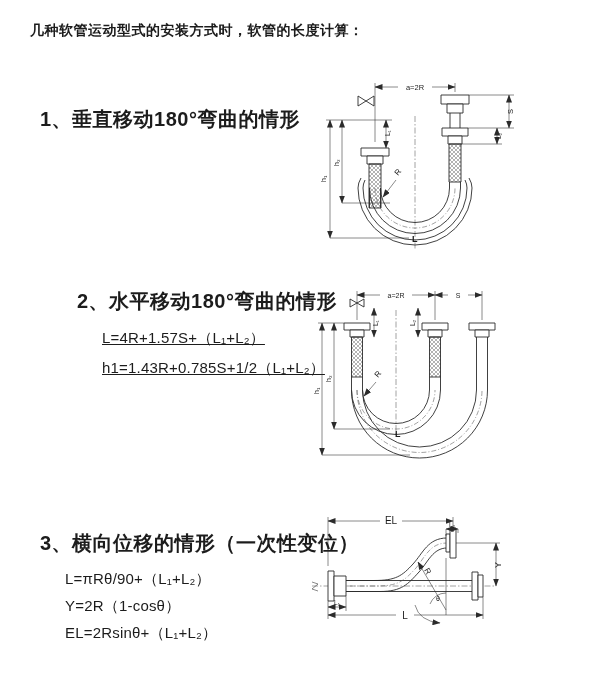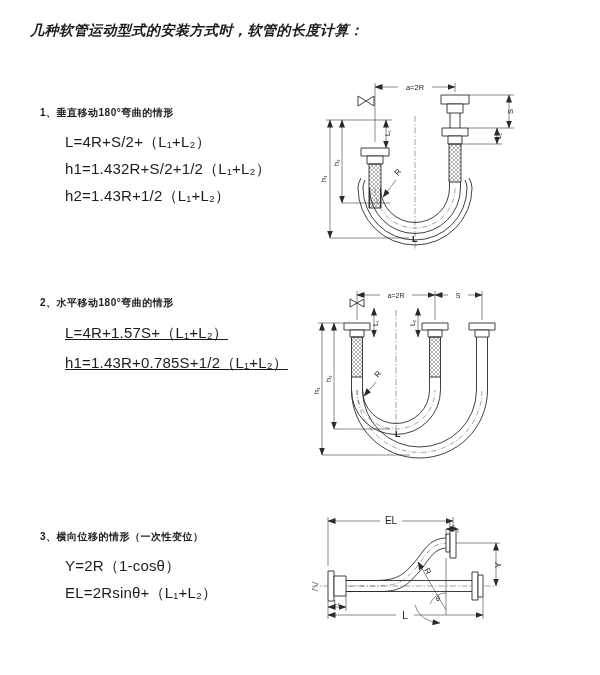--- a/index.html
+++ b/index.html
@@ -3,48 +3,43 @@
 <meta charset="utf-8">
 <style>
   html,body{margin:0;padding:0;}
   body{
     width:600px;height:675px;position:relative;background:#ffffff;
     font-family:"Liberation Sans","DejaVu Sans",sans-serif;color:#1c1c1c;
     overflow:hidden;
   }
   .page-title{
     position:absolute;left:30px;top:22px;font-size:14px;font-weight:bold;
-    letter-spacing:0.5px;white-space:nowrap;font-style:italic;
+    letter-spacing:0.5px;white-space:nowrap;
   }
   .section{position:absolute;left:40px;}
-  .sec-heading{font-size:10px;font-weight:bold;letter-spacing:0.5px;white-space:nowrap;}
+  .sec-heading{font-size:20px;font-weight:bold;letter-spacing:0.5px;white-space:nowrap;}
   .formulas{padding-left:25px;margin-top:8px;}
   .formula{font-size:15px;line-height:27px;white-space:nowrap;letter-spacing:0.2px;}
   #sec2 .formula{line-height:30px;text-decoration:underline;}
   .diagram{position:absolute;}
   svg line,svg path,svg rect,svg polygon,svg polyline{vector-effect:non-scaling-stroke;}
   .dw{stroke:#2b2b2b;stroke-width:0.9;fill:none;}        
   .dwf{stroke:#2b2b2b;stroke-width:0.9;fill:#ffffff;}    
   .dim{stroke:#2b2b2b;stroke-width:0.55;fill:none;}      
   .cl{stroke:#555;stroke-width:0.55;fill:none;stroke-dasharray:6 2 1.5 2;} 
   .clc{stroke:#555;stroke-width:0.55;fill:none;stroke-dasharray:5 2 1 2;}
   .lbl{fill:#1c1c1c;font-family:"Liberation Sans","DejaVu Sans",sans-serif;}
 </style>
 </head>
 <body>
 
 <div class="page-title">几种软管运动型式的安装方式时，软管的长度计算：</div>
 
 <div class="section" id="sec1" style="top:106px;">
   <div class="sec-heading">1、垂直移动180°弯曲的情形</div>
-  <div class="formulas">
-    <div class="formula">L=4R+S/2+（L₁+L₂）</div>
-    <div class="formula">h1=1.432R+S/2+1/2（L₁+L₂）</div>
-    <div class="formula">h2=1.43R+1/2（L₁+L₂）</div>
-  </div>
 </div>
 
 <svg class="diagram" style="left:312px;top:70px;" width="278" height="192" viewBox="0 0 278 192">
   <defs>
     <marker id="ar1" markerWidth="8" markerHeight="6" refX="7.5" refY="3" orient="auto-start-reverse" markerUnits="userSpaceOnUse">
       <path d="M0,0 L8,3 L0,6 z" fill="#2b2b2b"></path>
     </marker>
     <pattern id="br1" width="4" height="4" patternUnits="userSpaceOnUse">
       <line x1="0" y1="0" x2="4" y2="4" stroke="#666" stroke-width="0.5"></line>
       <line x1="4" y1="0" x2="0" y2="4" stroke="#666" stroke-width="0.5"></line>
@@ -118,21 +113,21 @@
     <line class="dim" x1="157" y1="25" x2="202" y2="25"></line>
     <line class="dim" x1="156" y1="58" x2="202" y2="58"></line>
     <line class="dim" x1="149" y1="74" x2="190" y2="74"></line>
     <line class="dim" x1="197" y1="25" x2="197" y2="58" marker-start="url(#ar1)" marker-end="url(#ar1)"></line>
     <text class="lbl" x="201" y="44" font-size="7.5" transform="rotate(-90 201 44)">S</text>
     <line class="dim" x1="185" y1="58" x2="185" y2="74" marker-start="url(#ar1)" marker-end="url(#ar1)"></line>
     <text class="lbl" x="189" y="69" font-size="6.5" transform="rotate(-90 189 69)">L₂</text>
   </g>
 </svg>
 
-<div class="section" id="sec2" style="top:296px;">
+<div class="section" id="sec2" style="top:288px;margin-left:37px;">
   <div class="sec-heading">2、水平移动180°弯曲的情形</div>
   <div class="formulas">
     <div class="formula">L=4R+1.57S+（L₁+L₂）</div>
     <div class="formula">h1=1.43R+0.785S+1/2（L₁+L₂）</div>
   </div>
 </div>
 
 <svg class="diagram" style="left:310px;top:282px;" width="290" height="182" viewBox="0 0 290 182">
   <defs>
     <marker id="ar2" markerWidth="8" markerHeight="6" refX="7.5" refY="3" orient="auto-start-reverse" markerUnits="userSpaceOnUse">
@@ -215,20 +210,21 @@
   </g>
   <g>
     <line class="dim" x1="108" y1="26" x2="108" y2="55" marker-start="url(#ar2)" marker-end="url(#ar2)"></line>
     <text class="lbl" x="105" y="44" font-size="6.5" transform="rotate(-90 105 44)">L₂</text>
   </g>
 </svg>
 
 <div class="section" id="sec3" style="top:530px;">
   <div class="sec-heading">3、横向位移的情形（一次性变位）</div>
   <div class="formulas">
+    <div class="formula">L=πRθ/90+（L₁+L₂）</div>
     <div class="formula">Y=2R（1-cosθ）</div>
     <div class="formula">EL=2Rsinθ+（L₁+L₂）</div>
   </div>
 </div>
 
 <svg class="diagram" style="left:300px;top:500px;" width="300" height="160" viewBox="0 0 300 160">
   <defs>
     <marker id="ar3" markerWidth="8" markerHeight="6" refX="7.5" refY="3" orient="auto-start-reverse" markerUnits="userSpaceOnUse">
       <path d="M0,0 L8,3 L0,6 z" fill="#2b2b2b"></path>
     </marker>

